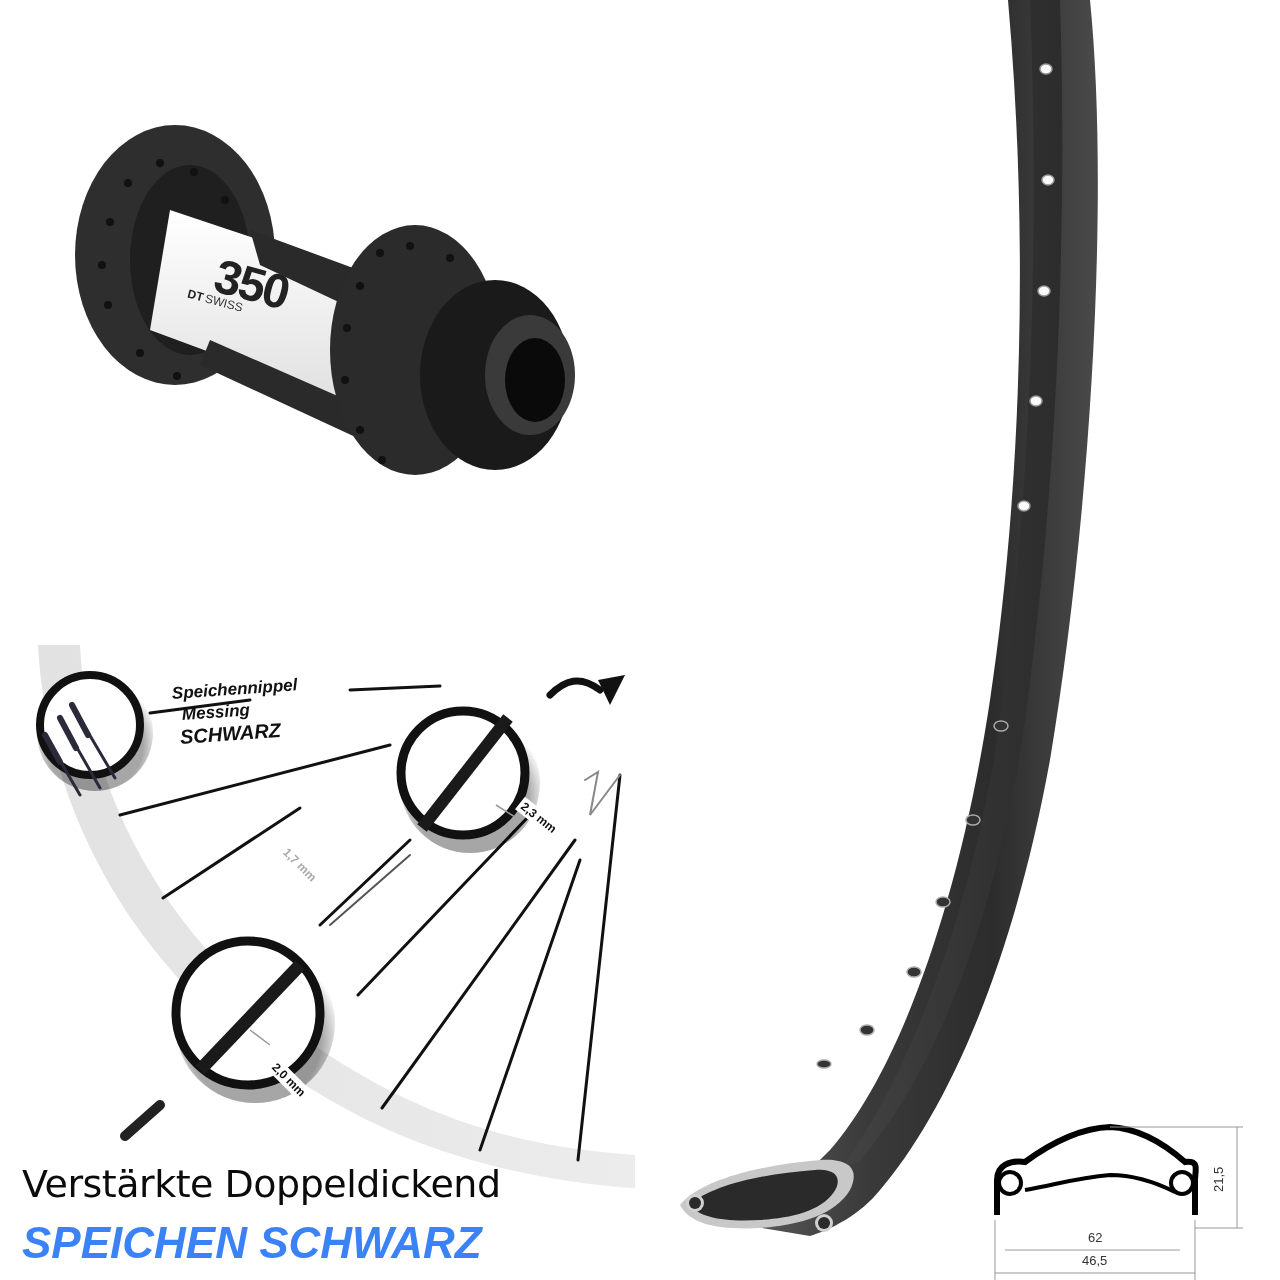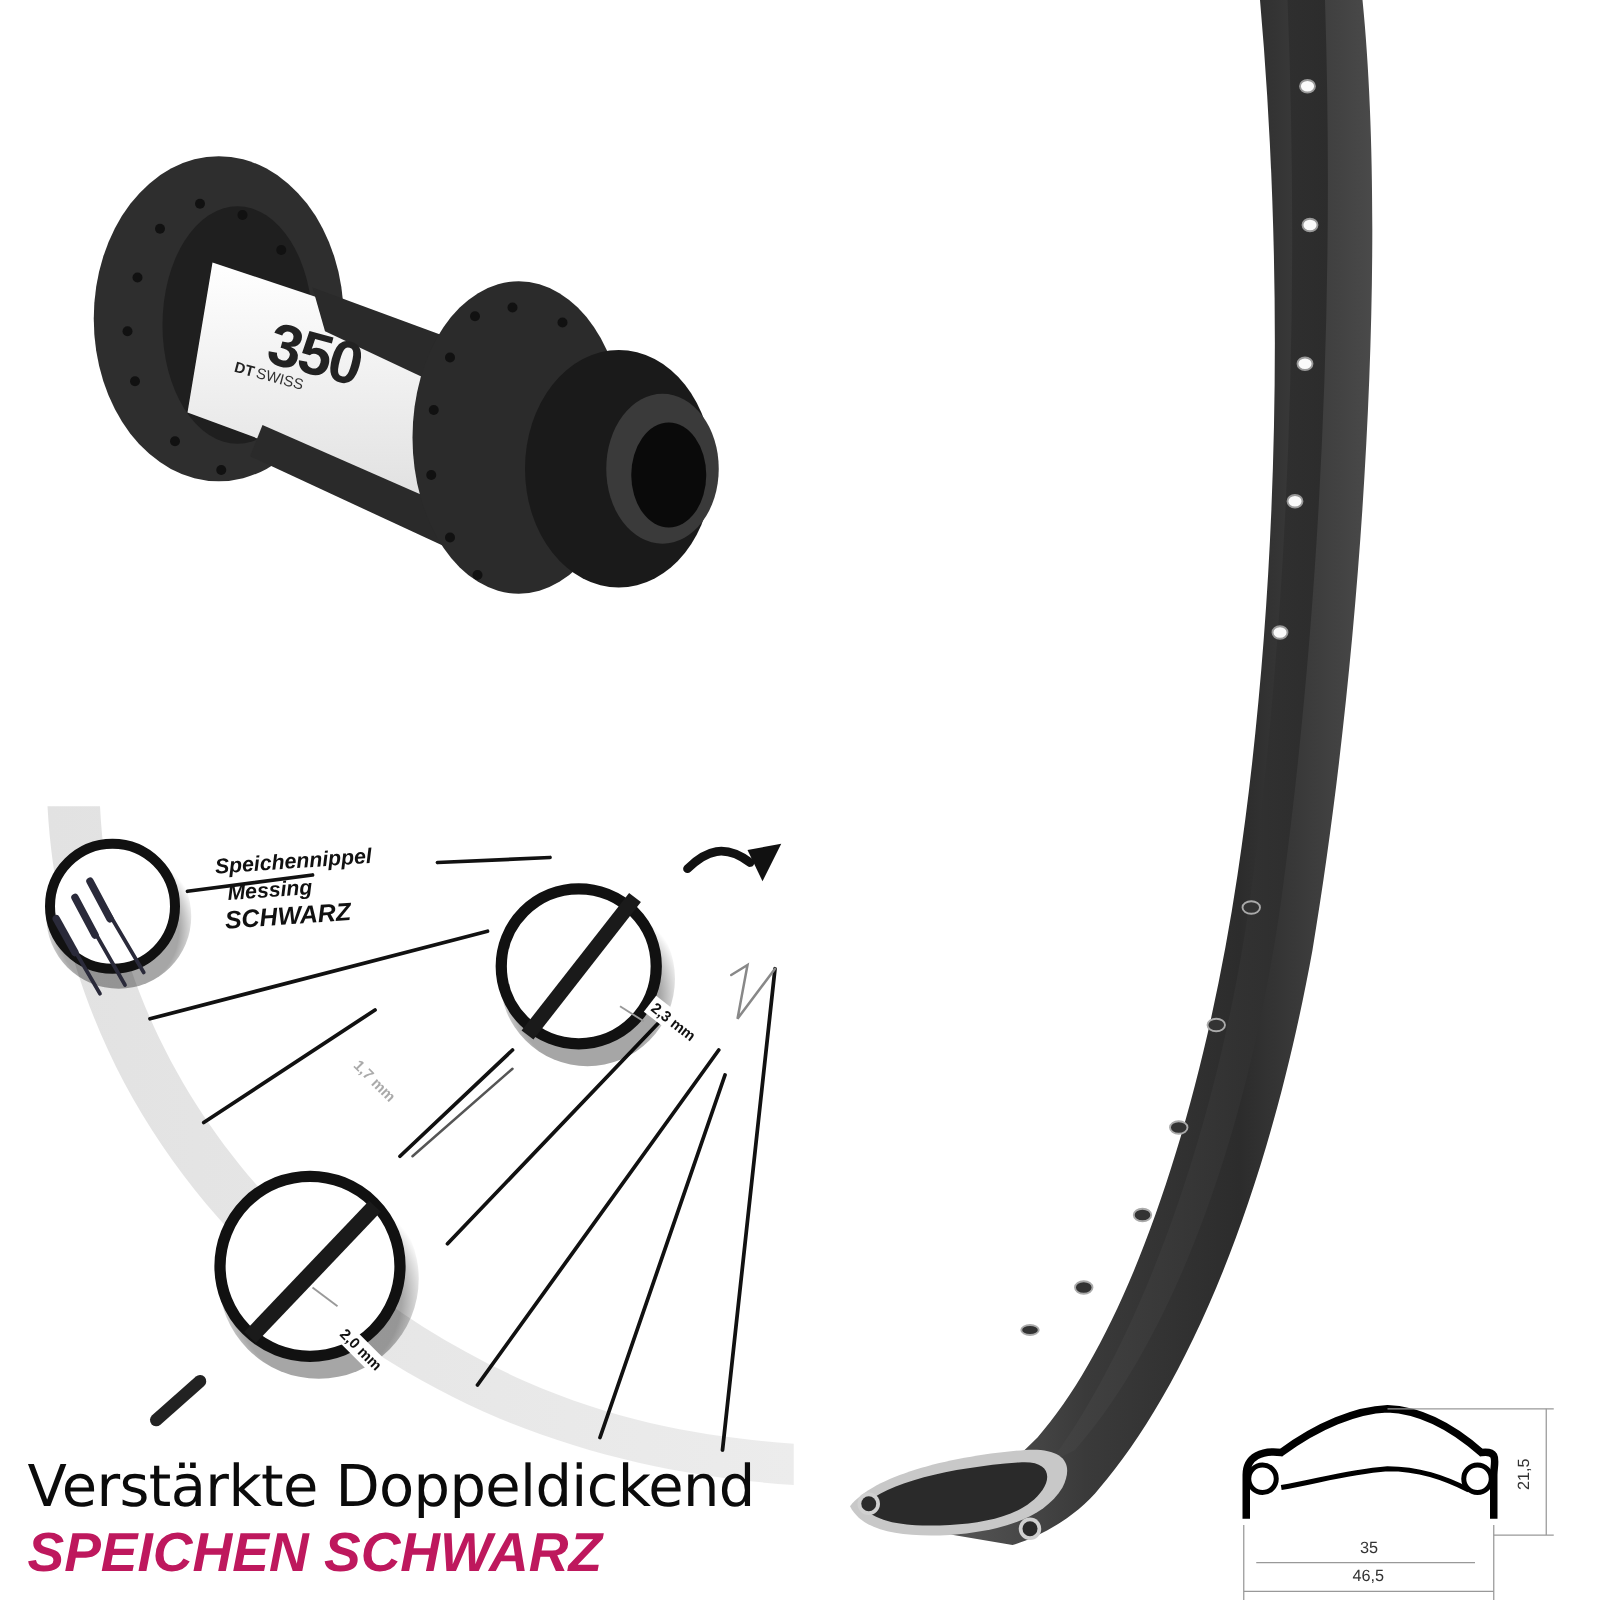--- a/index.html
+++ b/index.html
@@ -2,24 +2,24 @@
 <html><head>
   <meta charset="utf-8">
   <style>
     html, body { margin: 0; padding: 0; background: #ffffff; }
     body { width: 1280px; height: 1280px; position: relative; overflow: hidden;
            font-family: "Liberation Sans", sans-serif; }
     .layer { position: absolute; left: 0; top: 0; width: 1280px; height: 1280px; }
     .txt { position: absolute; color: #111; white-space: nowrap; }
     .callout-title { font-weight: bold; font-style: italic; font-size: 17px;
                      transform-origin: left center; }
-    .headline-1 { left: 22px; top: 1162px; font-size: 46px; font-family: "DejaVu Sans", sans-serif;
+    .headline-1 { left: 22px; top: 1162px; font-size: 38px; font-family: "DejaVu Sans", sans-serif;
                   letter-spacing: -0.5px; color: #0b0b0b; }
     .headline-2 { left: 22px; top: 1218px; font-size: 44px; font-weight: bold; font-style: italic;
-                  color: #be185d; letter-spacing: 0px; }
+                  color: #3b82f6; letter-spacing: 0px; }
     .mm-label { font-weight: bold; font-size: 12px; background: #fff; padding: 1px 3px;
                 transform-origin: left center; }
     .dim { position: absolute; font-size: 13px; color: #333; font-family: "Liberation Sans", sans-serif; }
   </style>
 </head>
 <body>
 
 <svg class="layer" viewBox="0 0 1280 1280">
   <defs>
     <linearGradient id="rimGrad" x1="0" y1="0" x2="1" y2="0">
@@ -75,21 +75,21 @@
     <circle cx="197" cy="73" r="11" fill="#fff" stroke="#000" stroke-width="4"></circle>
     <line x1="20" y1="140" x2="195" y2="140" stroke="#999" stroke-width="1"></line>
     <line x1="10" y1="163" x2="210" y2="163" stroke="#999" stroke-width="1"></line>
     <line x1="10" y1="110" x2="10" y2="170" stroke="#999" stroke-width="1"></line>
     <line x1="210" y1="110" x2="210" y2="170" stroke="#999" stroke-width="1"></line>
     <line x1="125" y1="17" x2="258" y2="17" stroke="#999" stroke-width="1"></line>
     <line x1="210" y1="118" x2="258" y2="118" stroke="#999" stroke-width="1"></line>
     <line x1="252" y1="17" x2="252" y2="118" stroke="#999" stroke-width="1"></line>
   </svg>
   <span class="dim" style="left:226px;top:58px;transform:rotate(-90deg);transform-origin:left top;top:82px;">21,5</span>
-  <span class="dim" style="left:103px;top:120px;">35</span>
+  <span class="dim" style="left:103px;top:120px;">62</span>
   <span class="dim" style="left:97px;top:143px;">46,5</span>
 </div>
 
 <svg class="layer" viewBox="0 0 1280 1280">
   <defs>
     <linearGradient id="hubBody" x1="0" y1="0" x2="0" y2="1">
       <stop offset="0" stop-color="#ffffff"></stop>
       <stop offset="1" stop-color="#dcdcdc"></stop>
     </linearGradient>
   </defs>

